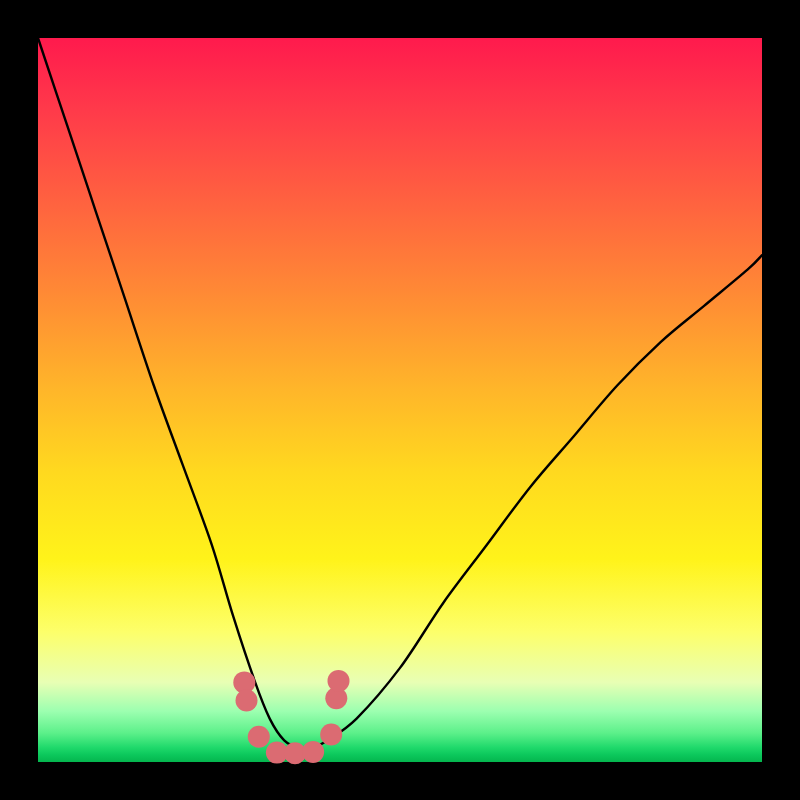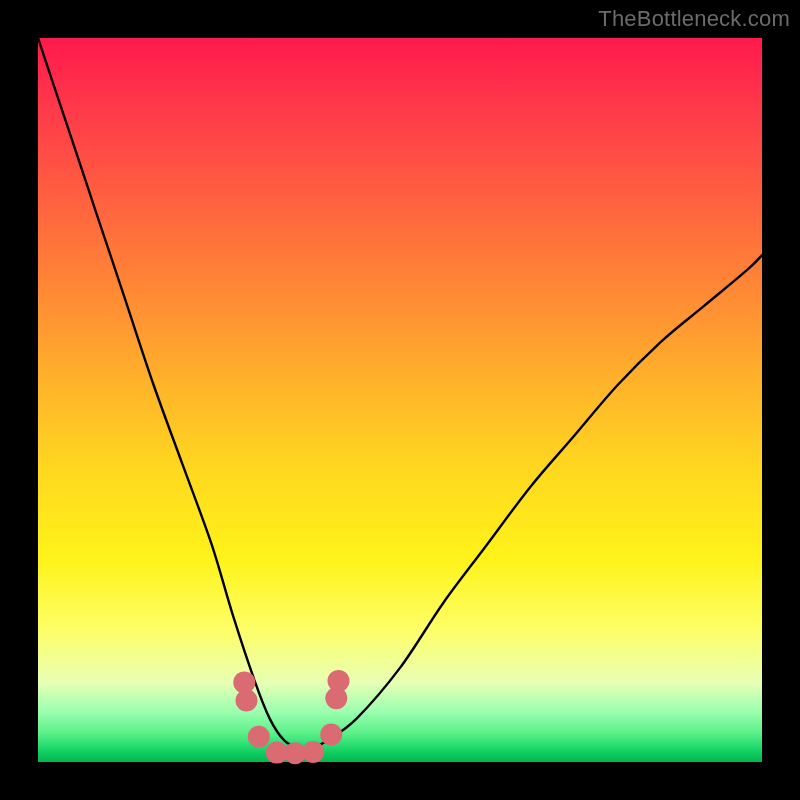--- a/index.html
+++ b/index.html
@@ -58,21 +58,20 @@
     top: 0;
     width: 724px;
     height: 724px;
     overflow: visible;
   }
 </style>
 </head>
 <body>
 
 <div class="frame">
-  <div class="watermark">TheBottleneck.com</div>
   <div class="plot">
     <svg class="curve" viewBox="0 0 724 724" preserveAspectRatio="none">
       <path id="curve-path" fill="none" stroke="#000" stroke-width="2.4" stroke-linecap="round" d="M 0.0 0.0 C 4.8 14.5, 19.3 57.9, 29.0 86.9 C 38.6 115.8, 48.3 144.8, 57.9 173.8 C 67.6 202.7, 77.2 231.7, 86.9 260.6 C 96.5 289.6, 106.2 319.8, 115.8 347.5 C 125.5 375.3, 135.1 400.6, 144.8 427.2 C 154.5 453.7, 165.3 481.5, 173.8 506.8 C 182.2 532.1, 188.2 556.3, 195.5 579.2 C 202.7 602.1, 211.2 627.5, 217.2 644.4 C 223.2 661.3, 226.9 670.9, 231.7 680.6 C 236.5 690.2, 241.3 697.5, 246.2 702.3 C 251.0 707.1, 255.8 708.3, 260.6 709.5 C 265.5 710.7, 270.3 710.7, 275.1 709.5 C 279.9 708.3, 282.4 707.1, 289.6 702.3 C 296.8 697.5, 306.5 692.6, 318.6 680.6 C 330.6 668.5, 347.5 649.2, 362.0 629.9 C 376.5 610.6, 391.0 585.2, 405.4 564.7 C 419.9 544.2, 434.4 526.1, 448.9 506.8 C 463.4 487.5, 477.8 467.0, 492.3 448.9 C 506.8 430.8, 521.3 415.1, 535.8 398.2 C 550.2 381.3, 564.7 363.2, 579.2 347.5 C 593.7 331.8, 608.2 317.4, 622.6 304.1 C 637.1 290.8, 651.6 279.9, 666.1 267.9 C 680.6 255.8, 699.9 240.1, 709.5 231.7 C 719.2 223.2, 721.6 219.6, 724.0 217.2"></path>
       <g id="marker-group">
           <circle cx="206.3" cy="644.4" r="11" fill="#db6b72"></circle>
           <circle cx="208.5" cy="662.5" r="11" fill="#db6b72"></circle>
           <circle cx="220.8" cy="698.7" r="11" fill="#db6b72"></circle>
           <circle cx="238.9" cy="714.6" r="11" fill="#db6b72"></circle>
           <circle cx="257.0" cy="715.3" r="11" fill="#db6b72"></circle>
           <circle cx="275.1" cy="713.9" r="11" fill="#db6b72"></circle>

